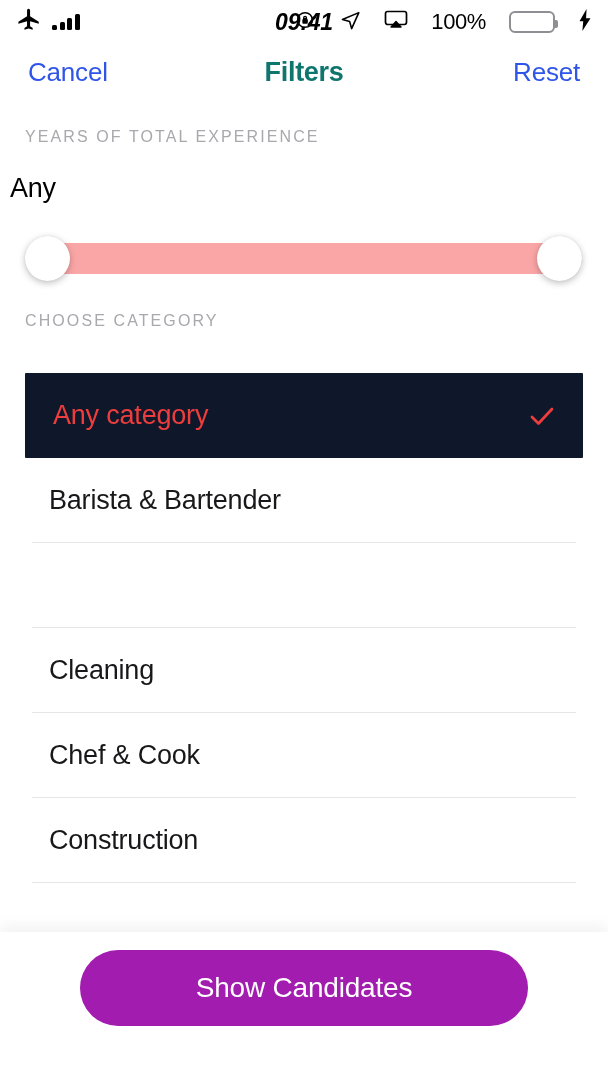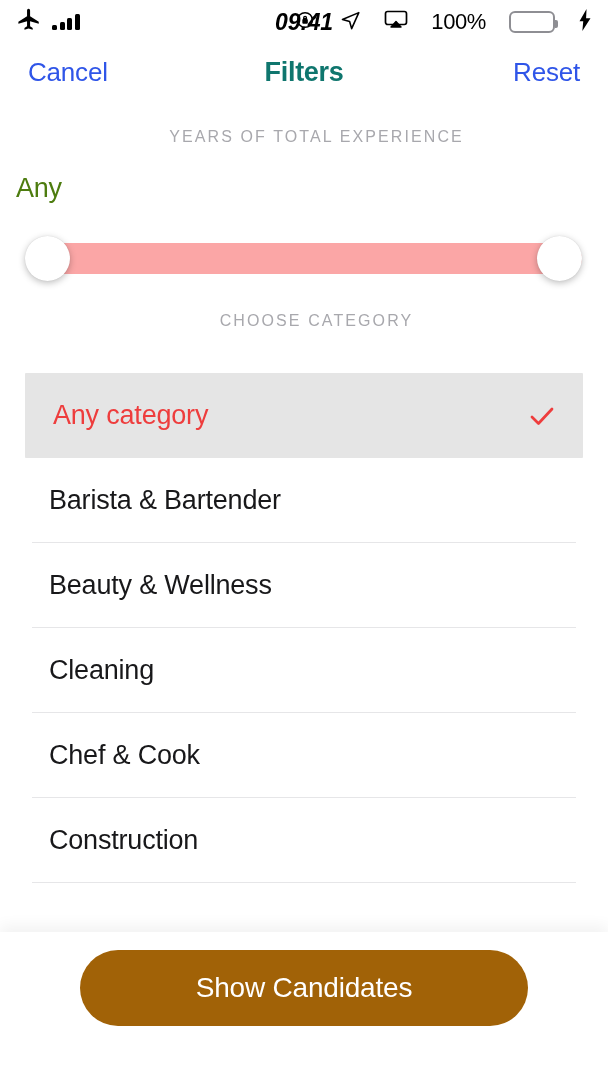--- a/index.html
+++ b/index.html
@@ -134,35 +134,34 @@
     pointer-events: none;
   }
   #nav-reset { margin-left: auto; z-index: 2; }
 
   
   .section-header {
     font-size: 16px;
     letter-spacing: 2.1px;
     color: #a8a8ad;
     text-transform: uppercase;
-    text-align: center;
   }
 
   
   #experience-section {
     position: absolute;
     top: 128px; left: 0;
     width: 608px;
   }
   #experience-header { padding-left: 25px; }
   #experience-value {
-    padding-left: 16px;
+    padding-left: 10px;
     margin-top: 27px;
     font-size: 27px;
-    color: #4d7c0f;
+    color: #000000;
     letter-spacing: -0.2px;
   }
 
   
   #experience-slider {
     position: relative;
     margin-top: 24px;
     height: 60px;
     width: 608px;
   }
@@ -213,21 +212,21 @@
   }
   .category-row .label {
     font-size: 27px;
     color: #18181a;
     letter-spacing: -0.2px;
     padding-left: 24px;
   }
   .category-row.selected {
     margin: 0 25px;
     padding: 0;
-    background: #e5e5e5;
+    background: #0f172a;
     border-radius: 1px;
   }
   .category-row.selected .label {
     color: #ee3d3d;
     padding-left: 28px;
   }
   .category-row .check {
     margin-left: auto;
     padding-right: 26px;
     color: #ee3d3d;
@@ -255,21 +254,21 @@
     display: flex;
     justify-content: center;
     align-items: flex-start;
     padding-top: 18px;
   }
   #show-candidates-button {
     width: 448px;
     height: 76px;
     border: none;
     border-radius: 38px;
-    background: #a16207;
+    background: #a21caf;
     color: #ffffff;
     font-family: inherit;
     font-size: 28px;
     letter-spacing: -0.2px;
     cursor: pointer;
   }
 </style>
 </head>
 <body>
 
@@ -354,21 +353,20 @@
           </svg>
         </span>
       </div>
 
       <div class="category-row">
         <span class="label">Barista &amp; Bartender</span>
         <span class="row-sep"></span>
       </div>
 
       <div class="category-row">
-        <span class="label">Beauty &amp; Wellness</span>
         <span class="row-sep"></span>
       </div>
 
 
       <div class="category-row">
         <span class="label">Cleaning</span>
         <span class="row-sep"></span>
       </div>
 
       <div class="category-row">

